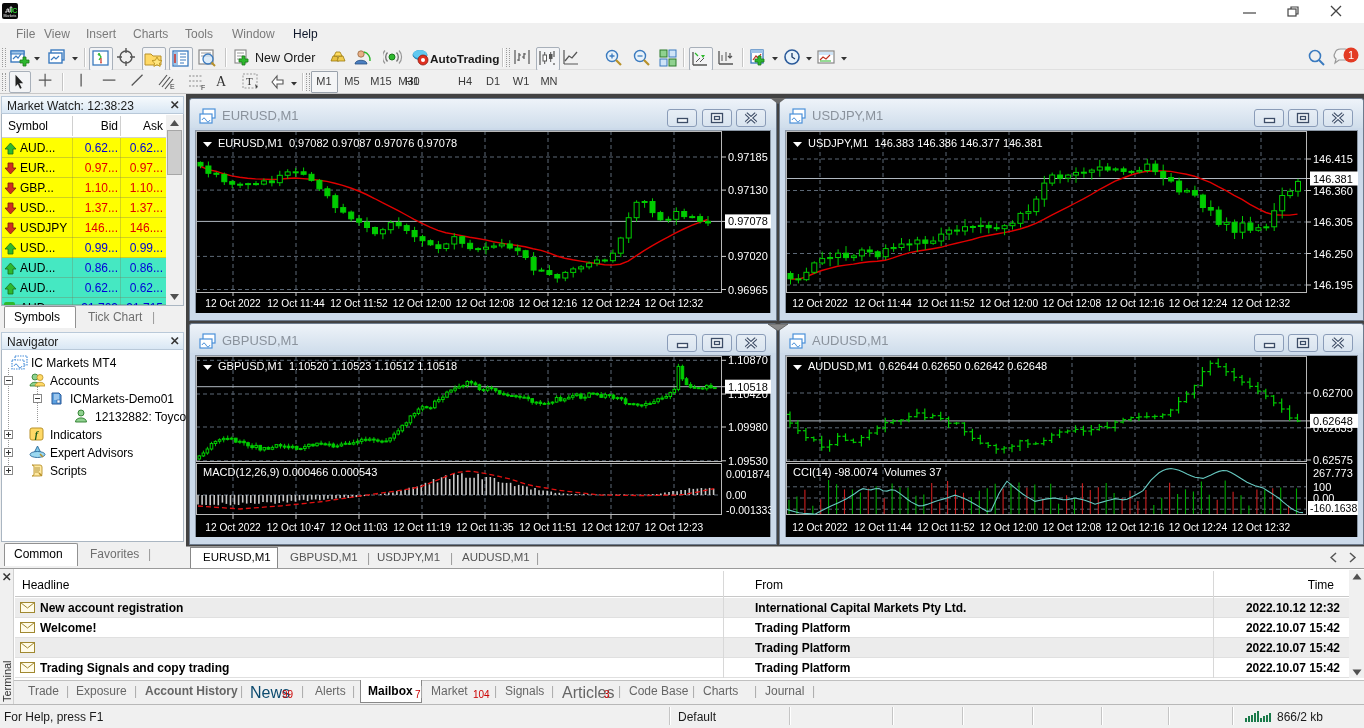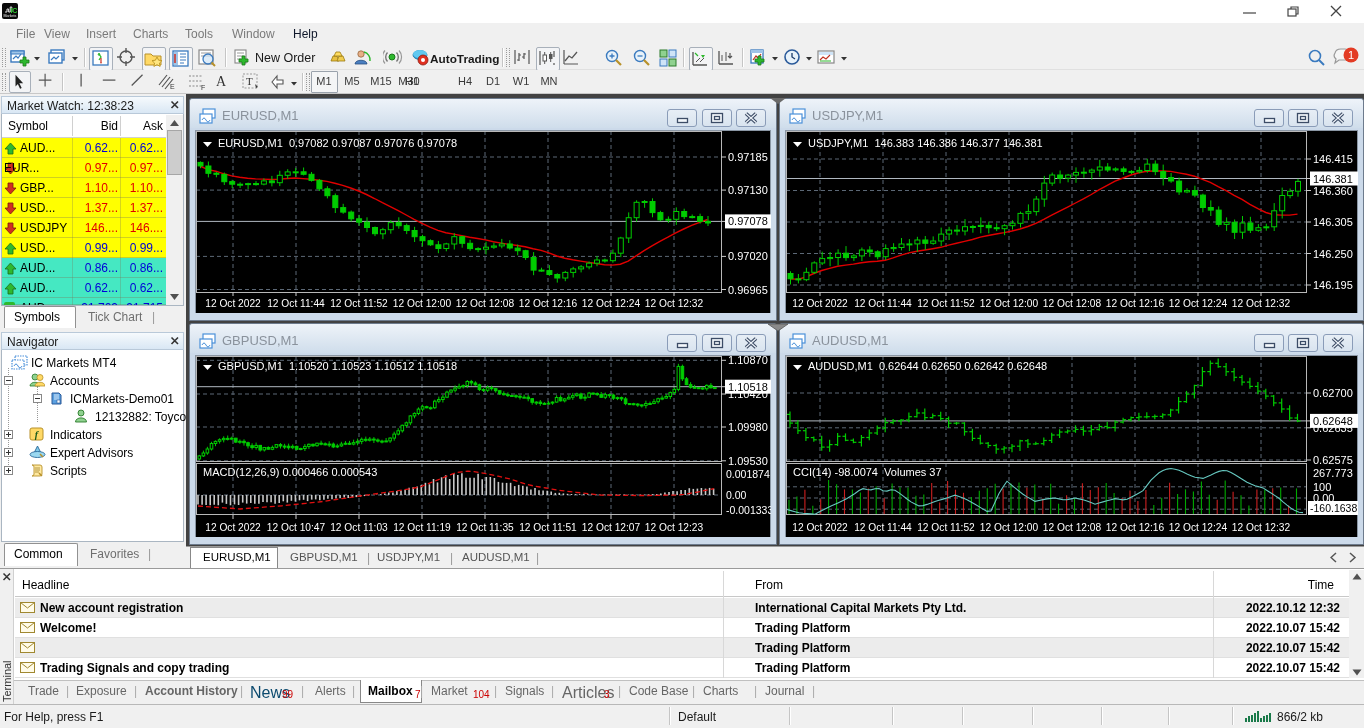--- a/index.html
+++ b/index.html
@@ -259,21 +259,21 @@
     <svg class="abs" style="left:4px;top:142px;" width="13" height="13">
       <path d="M6.5 1 L12 7 H9 V12 H4 V7 H1 Z" fill="#2eb82e" stroke="#1a6a1a" stroke-width="0.8"></path>
     </svg>
     <div class="abs" style="left:20px;top:141px;font-size:12px;color:#000;">AUD...</div>
     <div class="abs" style="left:66px;top:141px;width:52px;text-align:right;font-size:12px;color:#0000D8;">0.62...</div>
     <div class="abs" style="left:118px;top:141px;width:45px;text-align:right;font-size:12px;color:#0000D8;">0.62...</div>
     <div class="abs" style="left:2px;top:158px;width:164px;height:20px;background:#FFFF00;border-bottom:1px solid rgba(120,120,90,0.35);"></div>
     <svg class="abs" style="left:4px;top:162px;" width="13" height="13">
       <path d="M6.5 12 L1 6 H4 V1 H9 V6 H12 Z" fill="#d03020" stroke="#7a1a10" stroke-width="0.8"></path>
     </svg>
-    <div class="abs" style="left:4px;top:161px;font-size:12px;color:#000;">EUR...</div>
+    <div class="abs" style="left:20px;top:161px;font-size:12px;color:#000;">EUR...</div>
     <div class="abs" style="left:66px;top:161px;width:52px;text-align:right;font-size:12px;color:#E00000;">0.97...</div>
     <div class="abs" style="left:118px;top:161px;width:45px;text-align:right;font-size:12px;color:#E00000;">0.97...</div>
     <div class="abs" style="left:2px;top:178px;width:164px;height:20px;background:#FFFF00;border-bottom:1px solid rgba(120,120,90,0.35);"></div>
     <svg class="abs" style="left:4px;top:182px;" width="13" height="13">
       <path d="M6.5 12 L1 6 H4 V1 H9 V6 H12 Z" fill="#d03020" stroke="#7a1a10" stroke-width="0.8"></path>
     </svg>
     <div class="abs" style="left:20px;top:181px;font-size:12px;color:#000;">GBP...</div>
     <div class="abs" style="left:66px;top:181px;width:52px;text-align:right;font-size:12px;color:#E00000;">1.10...</div>
     <div class="abs" style="left:118px;top:181px;width:45px;text-align:right;font-size:12px;color:#E00000;">1.10...</div>
     <div class="abs" style="left:2px;top:198px;width:164px;height:20px;background:#FFFF00;border-bottom:1px solid rgba(120,120,90,0.35);"></div>

